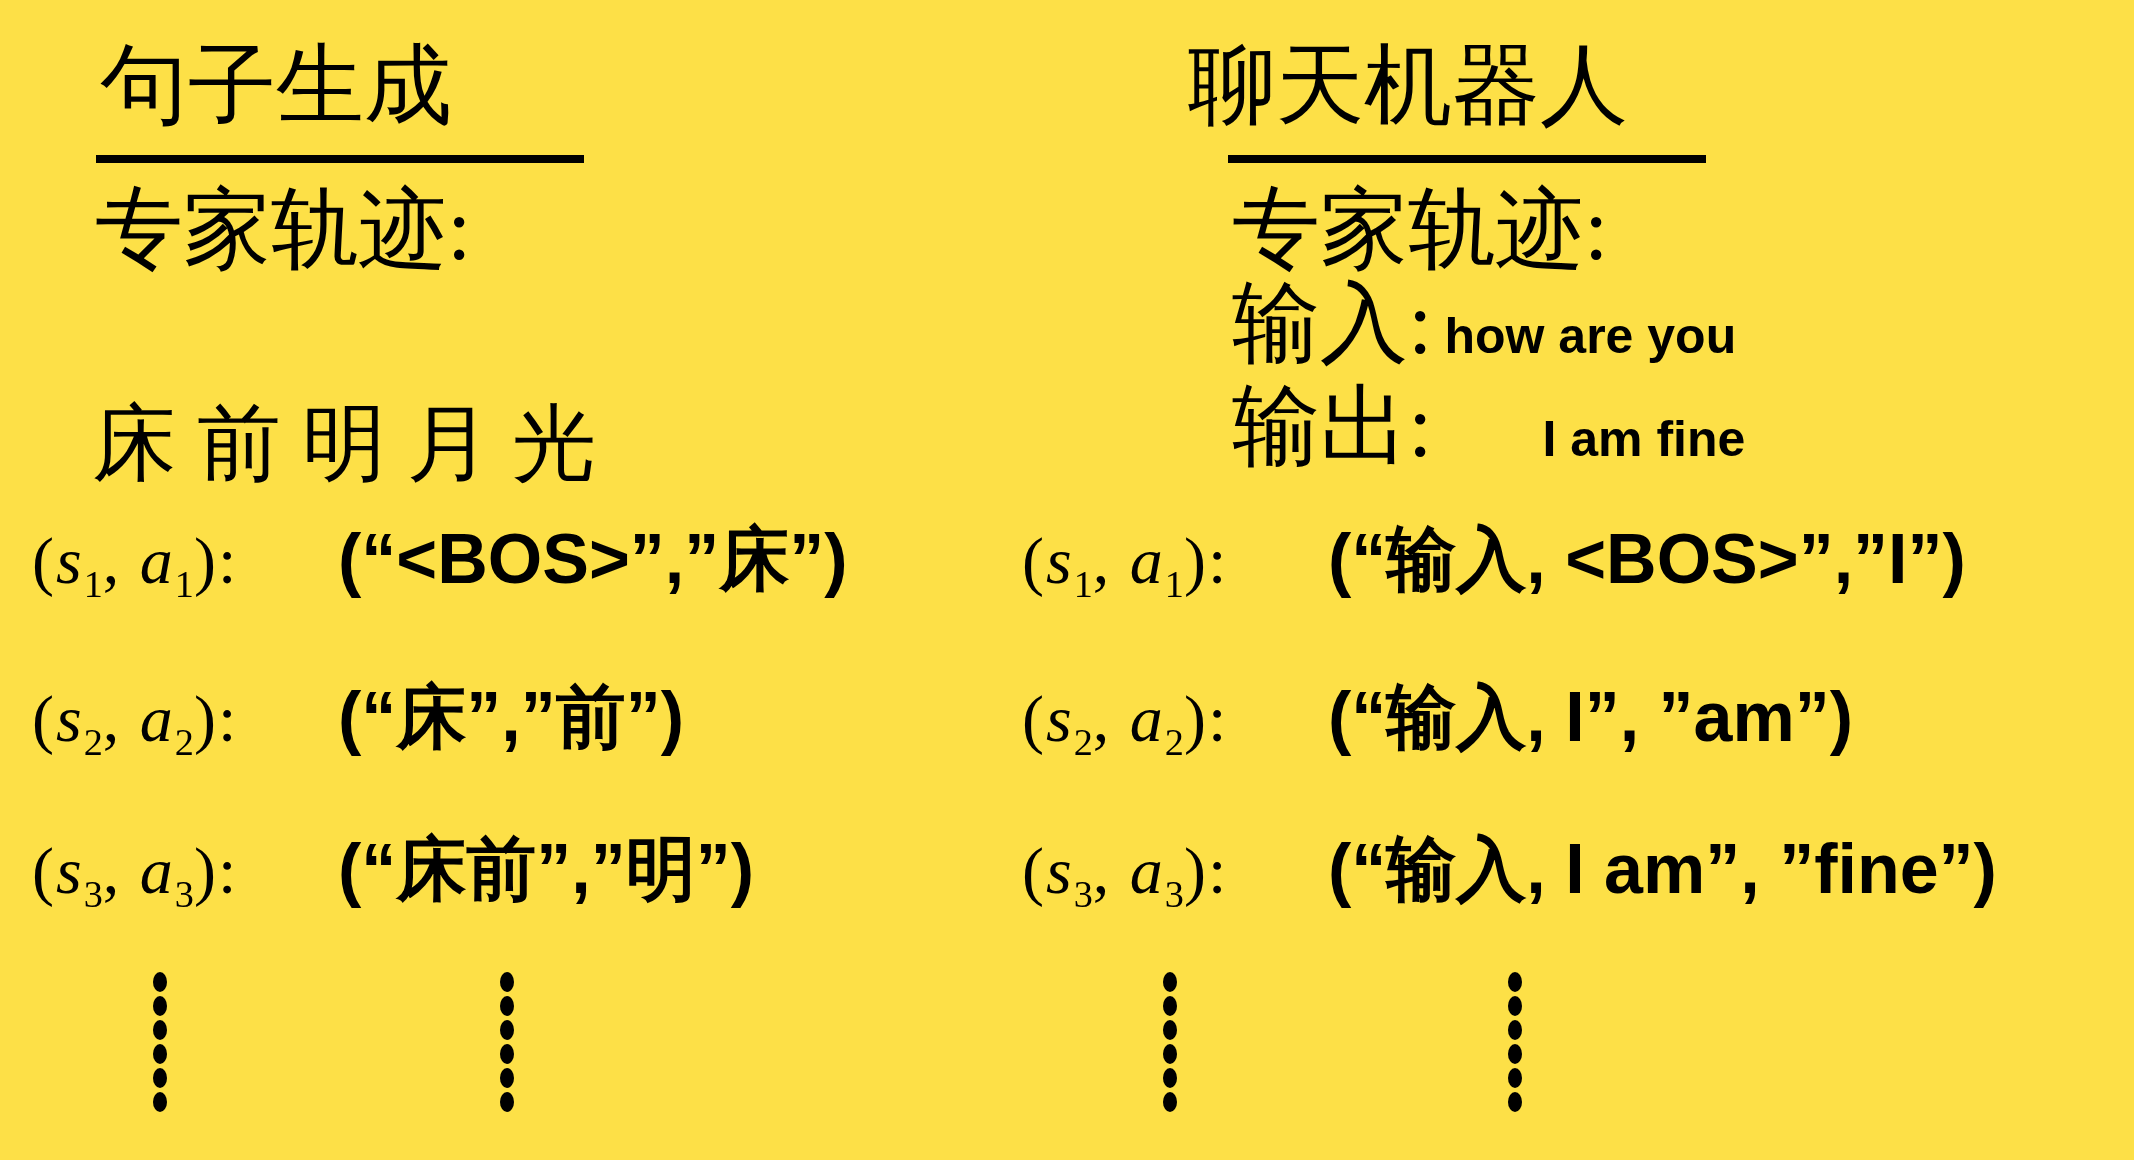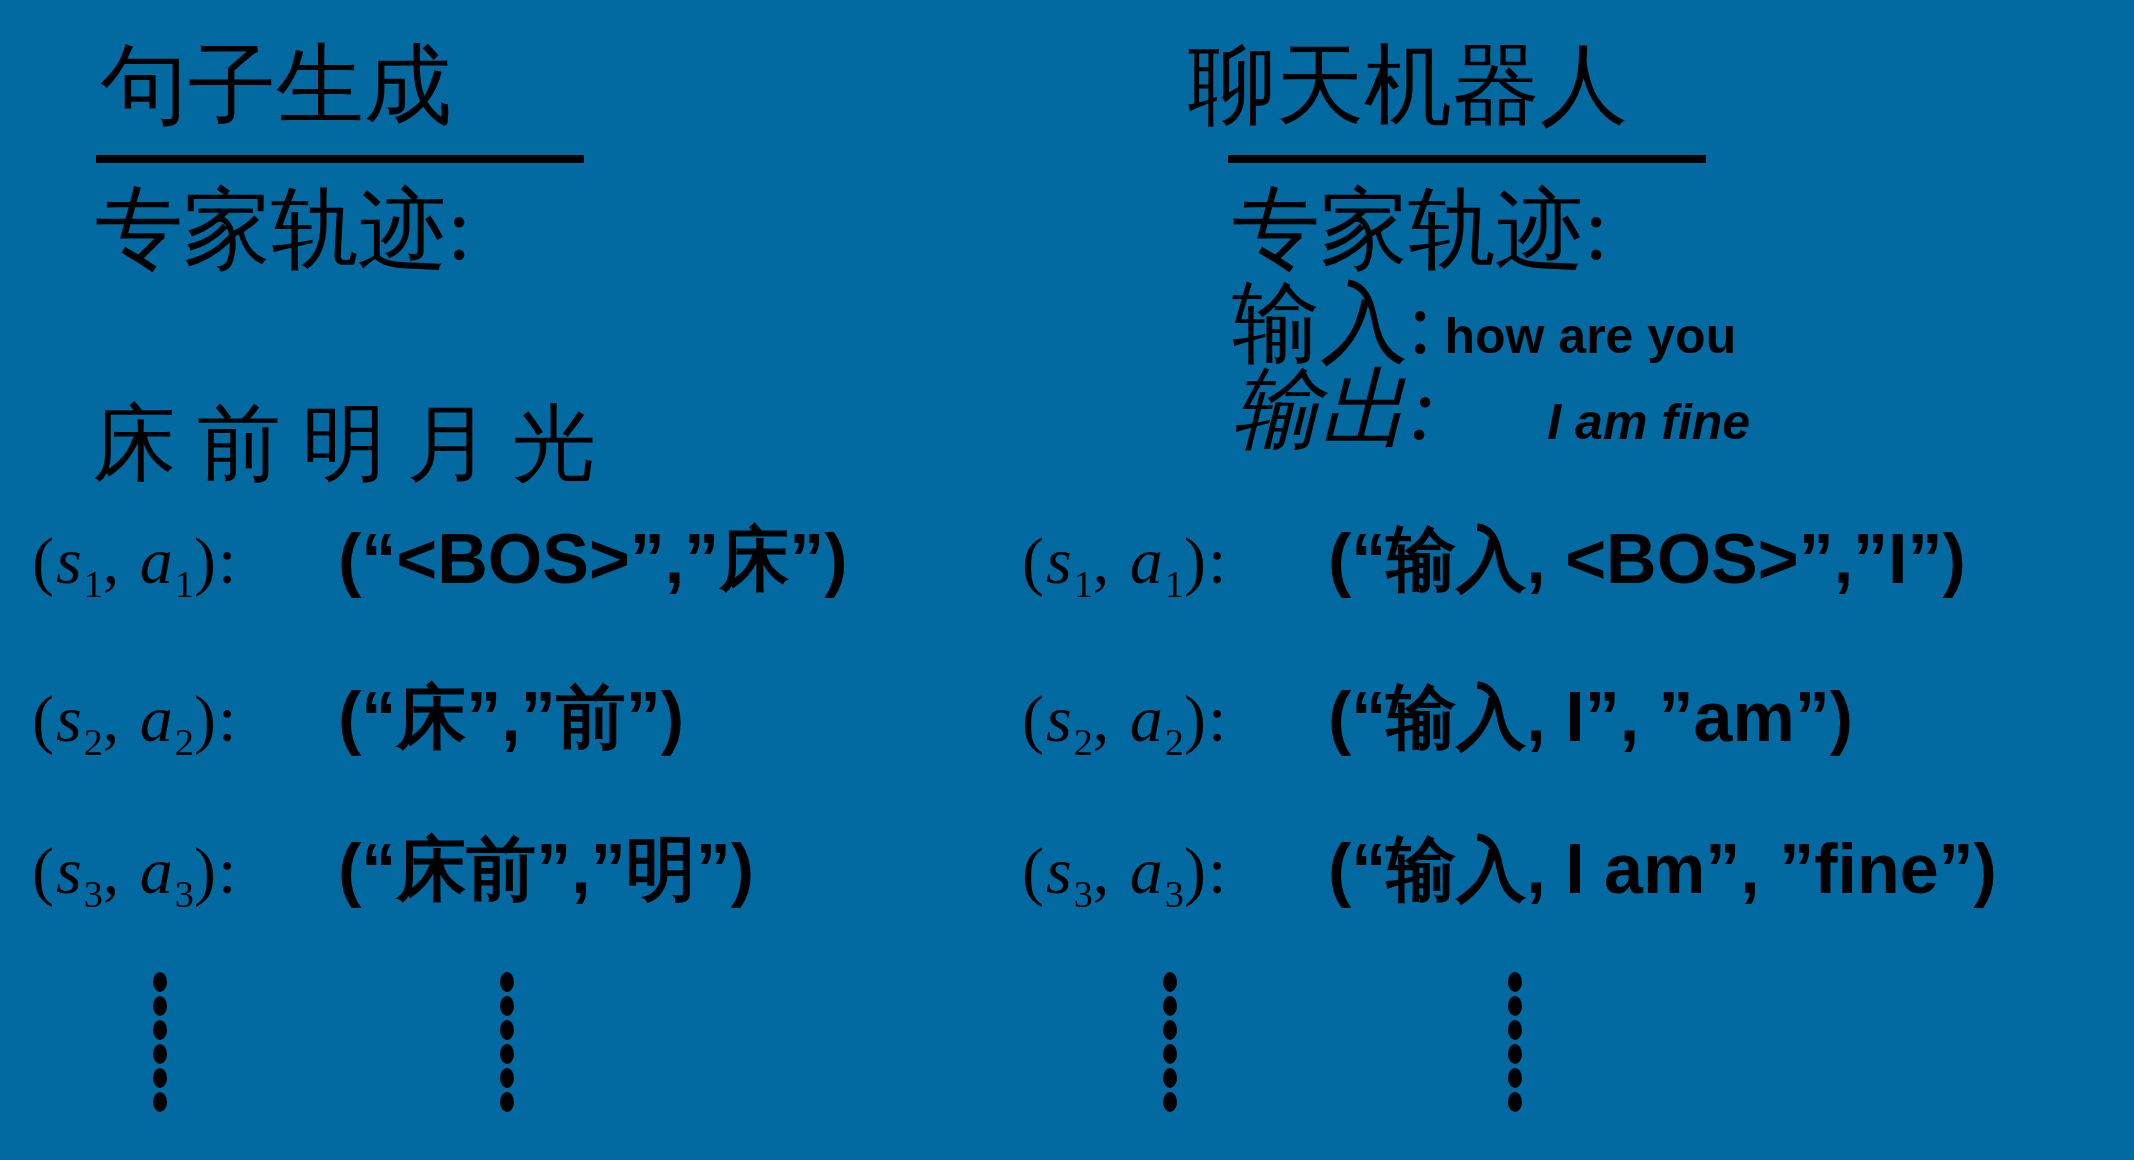--- a/index.html
+++ b/index.html
@@ -1,21 +1,21 @@
 <!DOCTYPE html>
 <html><head>
 <meta charset="utf-8">
 <style>
   html, body { margin: 0; padding: 0; background: #ffffff; }
 
   .figure {
     position: relative;
     width: 2134px;
     height: 1160px;
-    background: #0369a1;
+    background: #fde047;
     color: #000000;
     overflow: hidden;
     font-family: "Liberation Serif", "DejaVu Serif", serif;
   }
 
   .title {
     position: absolute;
     top: 42px;
     font-size: 88px;
     line-height: 1;
@@ -38,21 +38,21 @@
     font-size: 88px;
     line-height: 1;
     white-space: nowrap;
   }
   #left-expert  { left: 95px;   top: 186px; }
   #right-expert { left: 1232px; top: 186px; }
 
   #poem { left: 92px; top: 358px; font-size: 84px; margin-top: 44px; }
 
   #input-line  { left: 1232px; top: 280px; }
-  #output-line { left: 1232px; top: 366px; font-style: italic; }
+  #output-line { left: 1232px; top: 383px; }
   .io-value {
     font-family: "Liberation Sans", "DejaVu Sans", sans-serif;
     font-size: 50px;
     font-weight: 600;
   }
   #input-line  .io-value { margin-left: 12px; }
   #output-line .io-value { margin-left: 110px; }
 
   .row {
     position: absolute;

